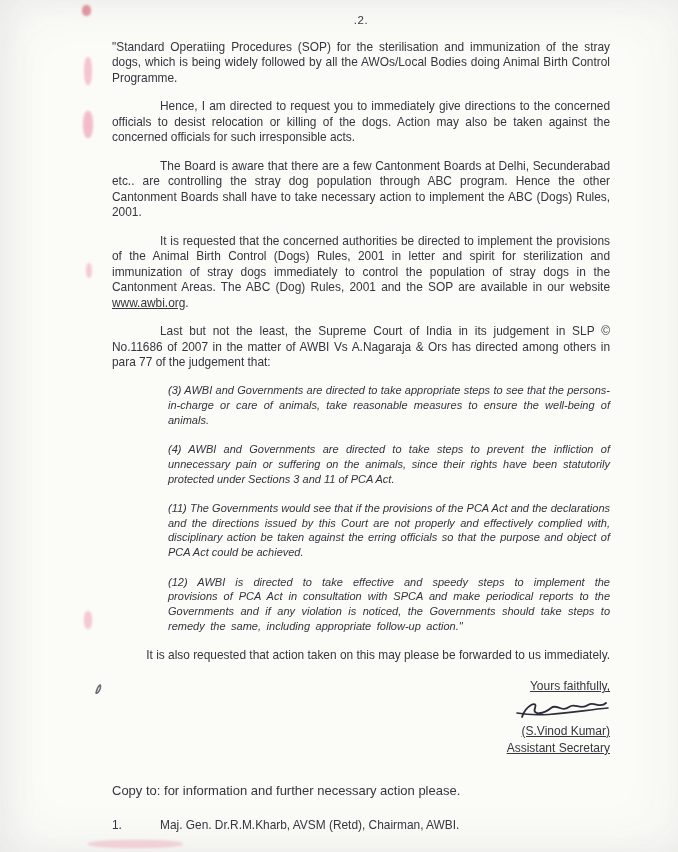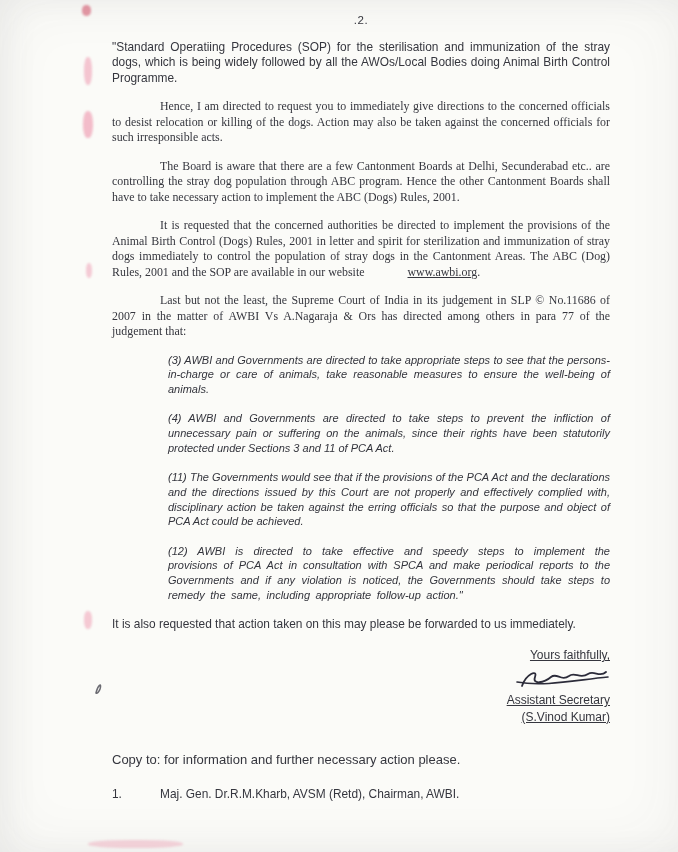--- a/index.html
+++ b/index.html
@@ -9,31 +9,31 @@
     margin:0 auto;
     background:#fbfbf8;
     font-family:"Liberation Sans", sans-serif;
     color:#35363e;
     overflow:hidden;
     box-shadow: inset 0 0 60px rgba(60,60,70,.06), inset 12px 0 30px rgba(80,80,90,.05);
   }
   .content { position:absolute; left:112px; top:14px; width:498px; }
   .page-num { text-align:center; font-size:11.5px; margin:0 0 14px 0; letter-spacing:.5px; }
   p.body { font-size:11.9px; line-height:1.3; text-align:justify; margin:0 0 13px 0; }
-  p.indent { text-indent:48px;font-family:Liberation Serif, serif; }
+  p.indent { text-indent:48px; }
   p.quote {
     font-style:italic;
     margin:0 0 15px 56px;
     font-size:11px; line-height:1.33;
     text-align:justify;
     color:#33343c;
   }
   p.quote.wide { word-spacing:2.5px; }
-  .weblink { text-decoration:underline; color:inherit; cursor:pointer;margin-left:40px; }
-  .closing { font-size:11.9px; margin:2px 0 16px 0; }
+  .weblink { text-decoration:underline; color:inherit; cursor:pointer; }
+  .closing { font-size:11.9px; margin:2px 0 16px 0;text-align:right; }
   .sig-block { text-align:right; font-size:12px; line-height:1.4; margin:0 0 26px 0;text-decoration:underline; }
   .sig-scrawl { display:block; margin:2px 0 0 auto; }
   .copy-line { font-size:13px; margin:0 0 20px 0; }
   .copy-row { display:flex; font-size:11.9px; line-height:1.3; margin-bottom:4px; }
   .copy-num { width:48px; flex:0 0 48px; }
   .copy-text { flex:1; }
   
   .mark { position:absolute; border-radius:45%; filter:blur(1.2px); pointer-events:none; }
   .mark.m1 { left:82px; top:5px;  width:9px;  height:11px; background:rgba(205,70,95,.55); }
   .mark.m2 { left:84px; top:57px; width:8px;  height:28px; background:rgba(235,130,160,.45); }
@@ -82,22 +82,22 @@
     <p class="quote wide">(12) AWBI is directed to take effective and speedy steps to implement the provisions of PCA Act in consultation with SPCA and make periodical reports to the Governments and if any violation is noticed, the Governments should take steps to remedy the same, including appropriate follow-up action."</p>
 
     <p class="closing">It is also requested that action taken on this may please be forwarded to us immediately.</p>
 
     <div class="sig-block">
       <div>Yours faithfully,</div>
       <svg class="sig-scrawl" width="96" height="26" viewBox="0 0 96 26">
         <path d="M8 20 C12 8 24 3 21 11 C18 19 30 17 37 11 C43 6 47 16 55 10 C61 5 66 14 74 8 C80 4 86 12 92 6" fill="none" stroke="#2c2c3a" stroke-width="1.8" stroke-linecap="round"></path>
         <path d="M3 16 C30 21 62 14 94 11" fill="none" stroke="#2c2c3a" stroke-width="1.6" stroke-linecap="round"></path>
       </svg>
+      <div>(S.Vinod Kumar)</div>
       <div>Assistant Secretary</div>
-      <div>(S.Vinod Kumar)</div>
     </div>
 
     <p class="copy-line">Copy to: for information and further necessary action please.</p>
 
     <div class="copy-row">
       <span class="copy-num">1.</span>
       <span class="copy-text">Maj. Gen. Dr.R.M.Kharb, AVSM (Retd), Chairman, AWBI.</span>
     </div>
 
   </div>

